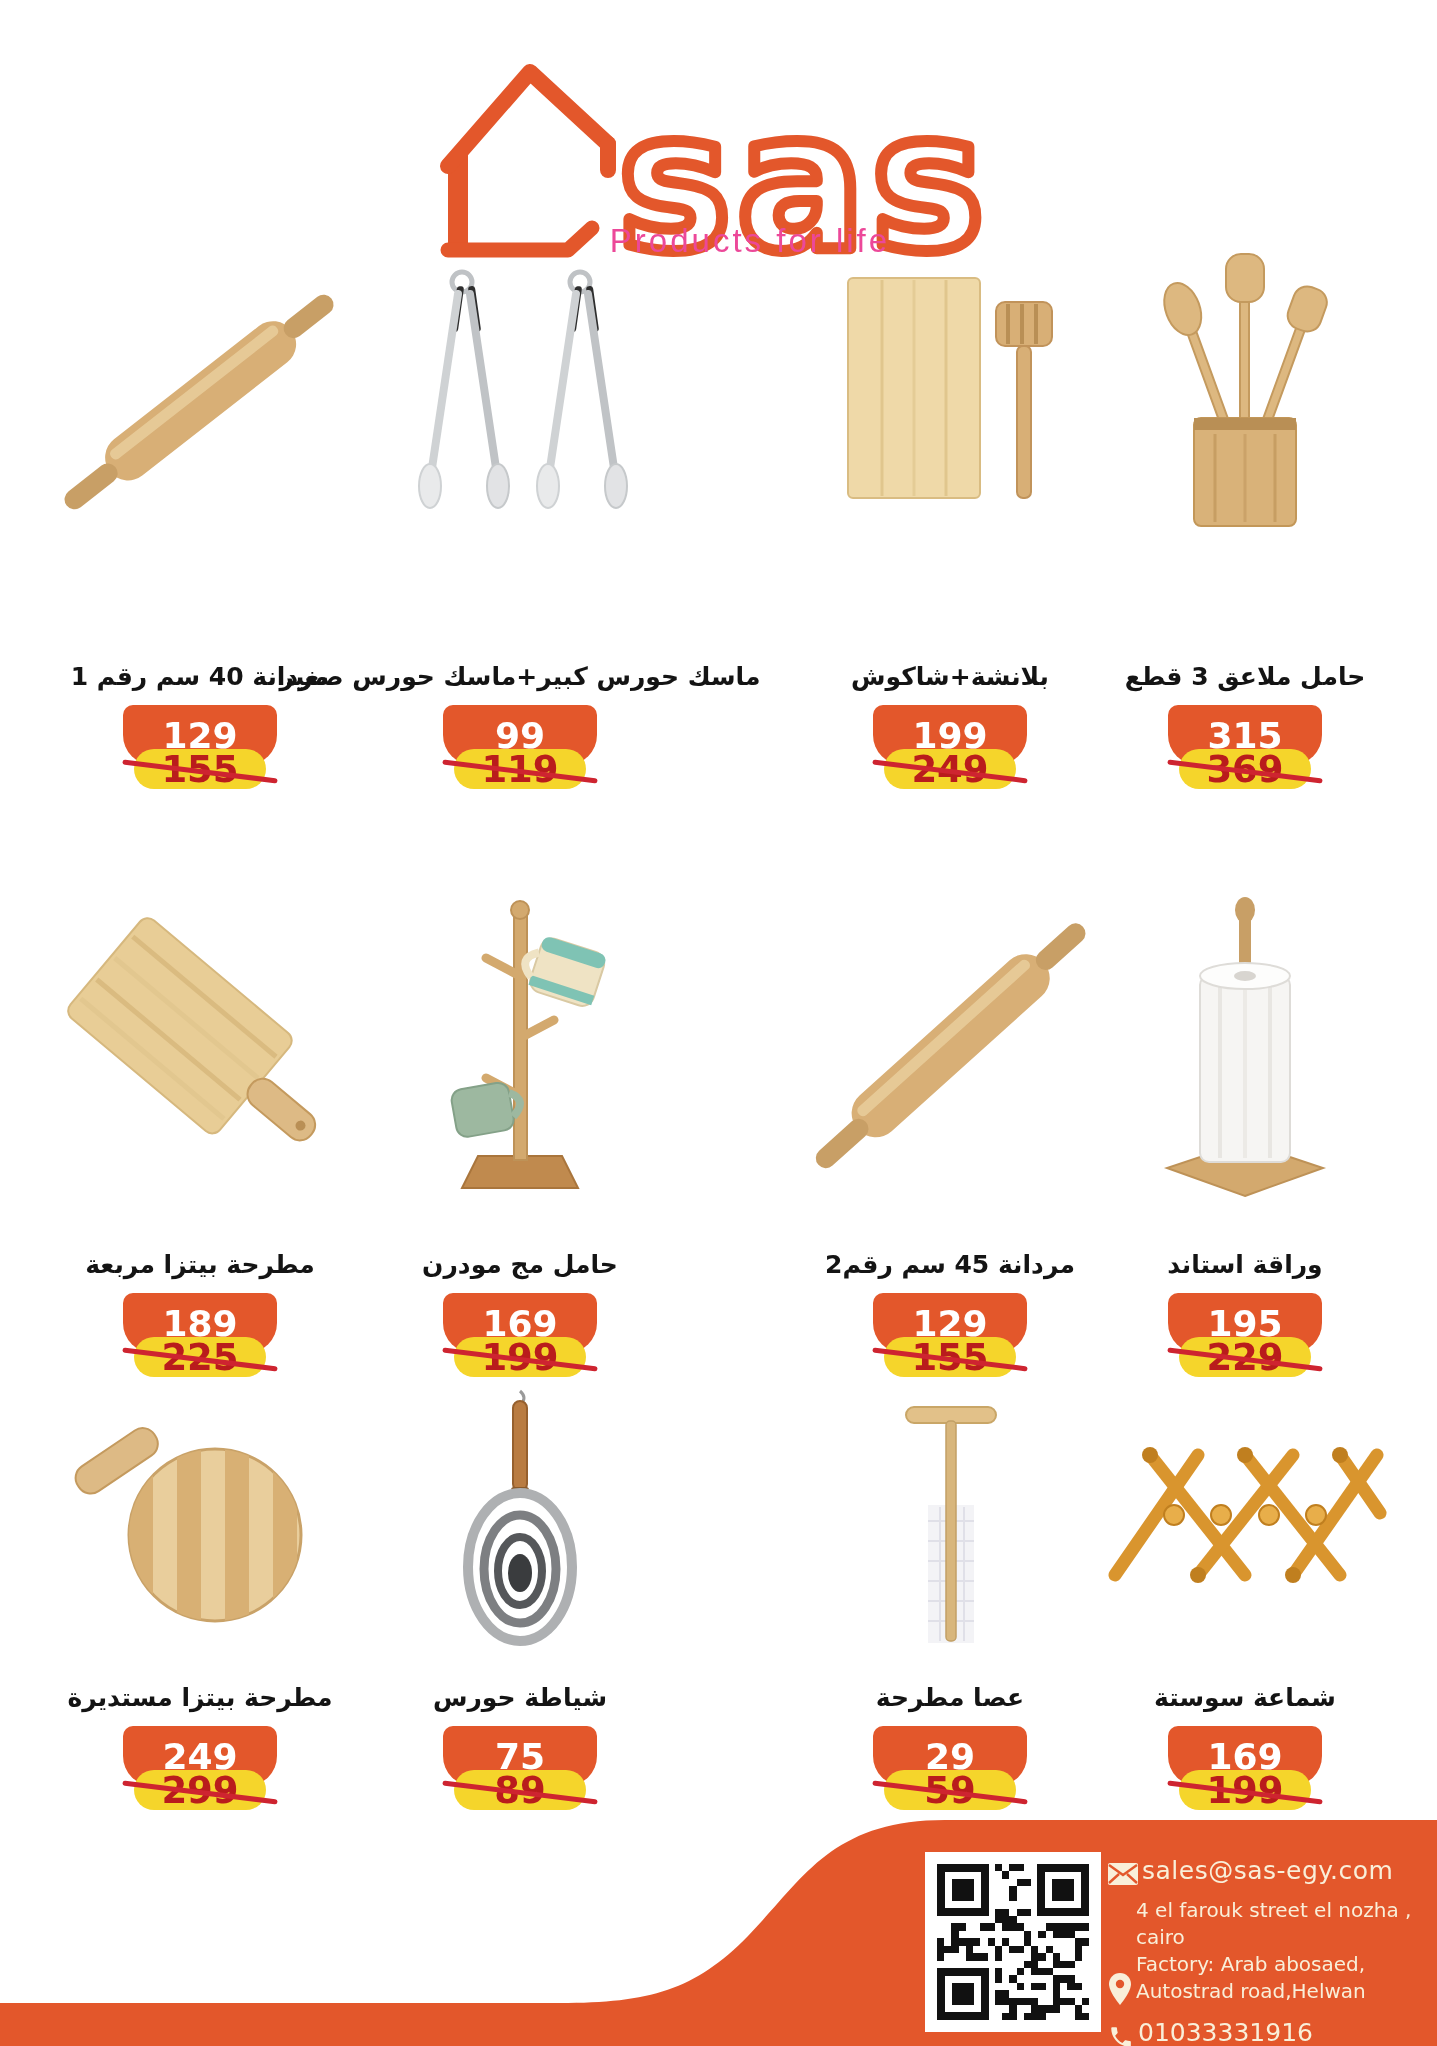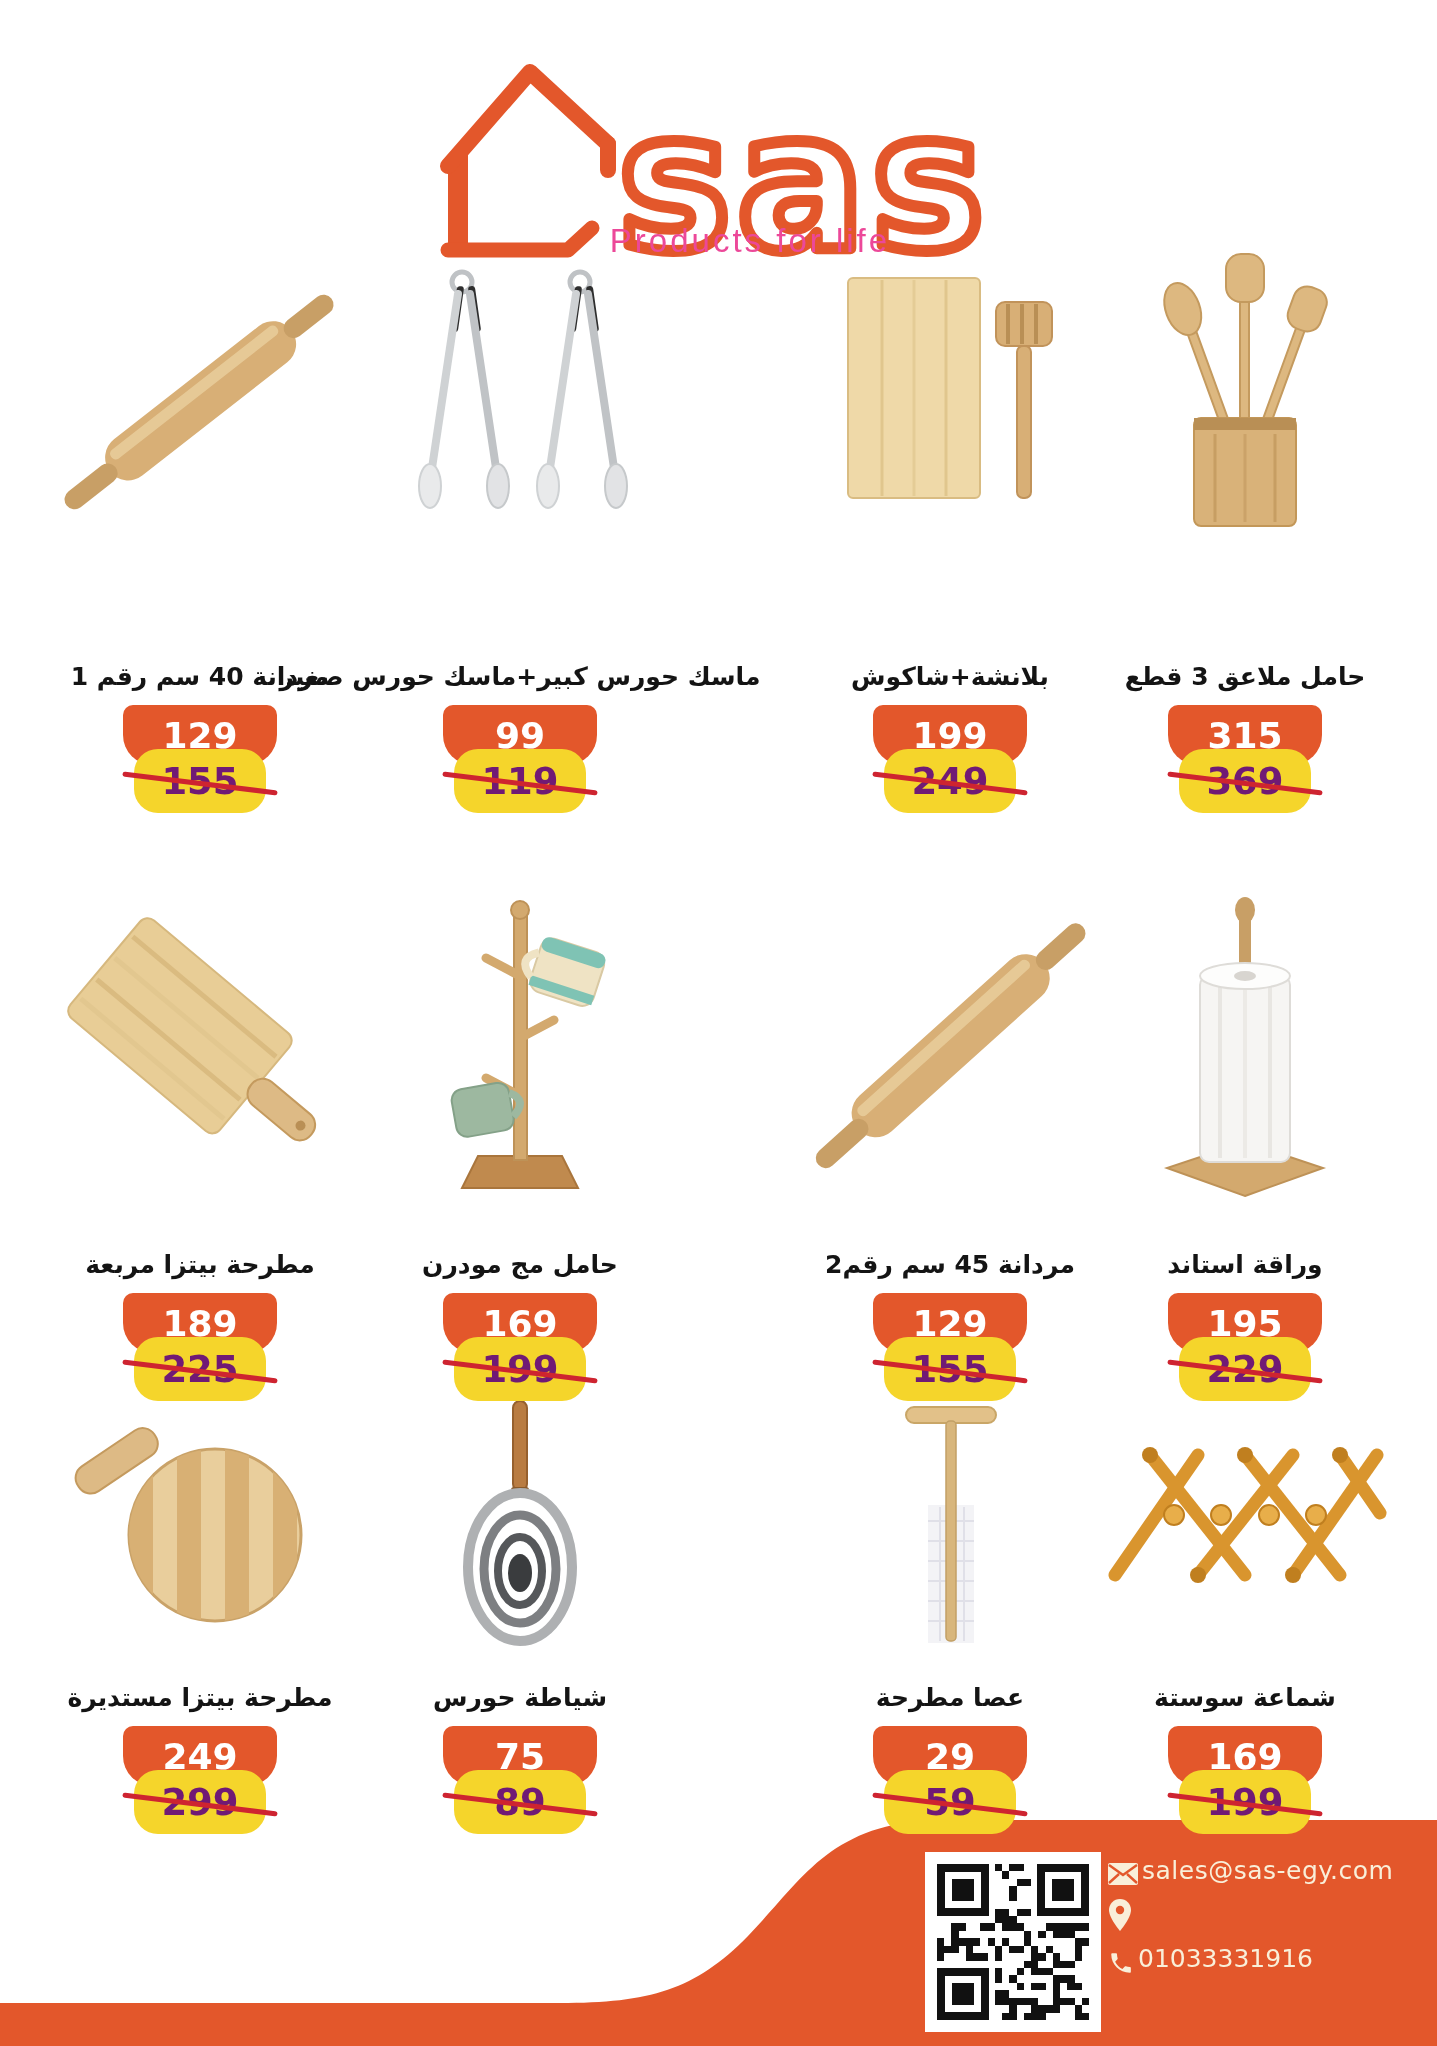--- a/index.html
+++ b/index.html
@@ -24,22 +24,22 @@
   .cell{position:absolute;width:300px;display:flex;flex-direction:column;align-items:center;}
   .c1{left:50px}.c2{left:370px}.c3{left:800px}.c4{left:1095px}
   .row1{top:250px}.row2{top:880px}.row3{top:1385px}
   .imgbox{display:flex;align-items:center;justify-content:center;}
   .row1 .imgbox{height:300px}.row2 .imgbox{height:330px}.row3 .imgbox{height:270px}
   .row1 .plabel{margin-top:112px}.row2 .plabel{margin-top:40px}.row3 .plabel{margin-top:28px}
   .plabel{font-size:25px;font-weight:700;color:var(--ink);white-space:nowrap;direction:rtl;}
   .badge{margin-top:14px;width:154px;height:60px;background:var(--orange);
          border-radius:10px 10px 30px 30px;color:#fff;font-size:36px;font-weight:700;
          display:flex;align-items:center;justify-content:center;}
-  .oldprice{margin-top:-16px;width:132px;height:64px;background:var(--yellow);border-radius:24px;
-            color:#701a75;font-size:37px;font-weight:700;display:flex;align-items:center;
+  .oldprice{margin-top:-16px;width:132px;height:40px;background:var(--yellow);border-radius:24px;
+            color:#b91c1c;font-size:37px;font-weight:700;display:flex;align-items:center;
             justify-content:center;position:relative;z-index:2;}
   .oldprice::after{content:"";position:absolute;left:-12px;right:-12px;top:50%;height:5px;
             background:var(--red);transform:rotate(7deg);border-radius:3px;z-index:3;}
 
   
   .footer-shape{position:absolute;left:0;top:1796px;width:1437px;height:250px;}
   .qr{position:absolute;left:925px;top:1852px;width:176px;height:180px;background:#fff;}
   .qr-modules{position:absolute;inset:12px;display:grid;
               grid-template-columns:repeat(21,1fr);grid-template-rows:repeat(21,1fr);}
   .qm{background:#111;}
@@ -799,20 +799,25 @@
         <rect x="0" y="0" width="30" height="22" rx="2" fill="#F9EFD9"></rect>
         <path d="M1 2 L15 12 L29 2 M1 20 L11 11 M29 20 L19 11" stroke="#E3572B" stroke-width="2.4" fill="none"></path>
       </svg>
       <span class="email-line">sales@sas-egy.com</span>
     </div>
     <div class="contact-row">
       <svg class="cicon" width="24" height="32" viewBox="0 0 24 32">
         <path d="M12 0C5.9 0 1 4.9 1 11c0 8.2 11 21 11 21s11-12.8 11-21C23 4.9 18.1 0 12 0z" fill="#F9EFD9"></path>
         <circle cx="12" cy="11" r="4.2" fill="#E3572B"></circle>
       </svg>
+      <div>
+        <div class="addr-line">4 el farouk street el nozha , cairo</div>
+        <div class="addr-line">Factory: Arab abosaed,</div>
+        <div class="addr-line">Autostrad road,Helwan</div>
+      </div>
     </div>
     <div class="contact-row">
       <svg class="cicon" width="26" height="26" viewBox="0 0 24 24">
         <path d="M6.6 10.8c1.5 2.9 3.8 5.2 6.7 6.7l2.2-2.2c.3-.3.7-.4 1-.2 1.1.4 2.4.6 3.6.6.6 0 1 .4 1 1V20c0 .6-.4 1-1 1C10.6 21 3 13.4 3 4c0-.6.4-1 1-1h3.3c.6 0 1 .4 1 1 0 1.3.2 2.5.6 3.6.1.3 0 .7-.2 1l-2.1 2.2z" fill="#F9EFD9"></path>
       </svg>
       <div>
         <div class="phone-line">01033331916</div>
 
       </div>
     </div>

